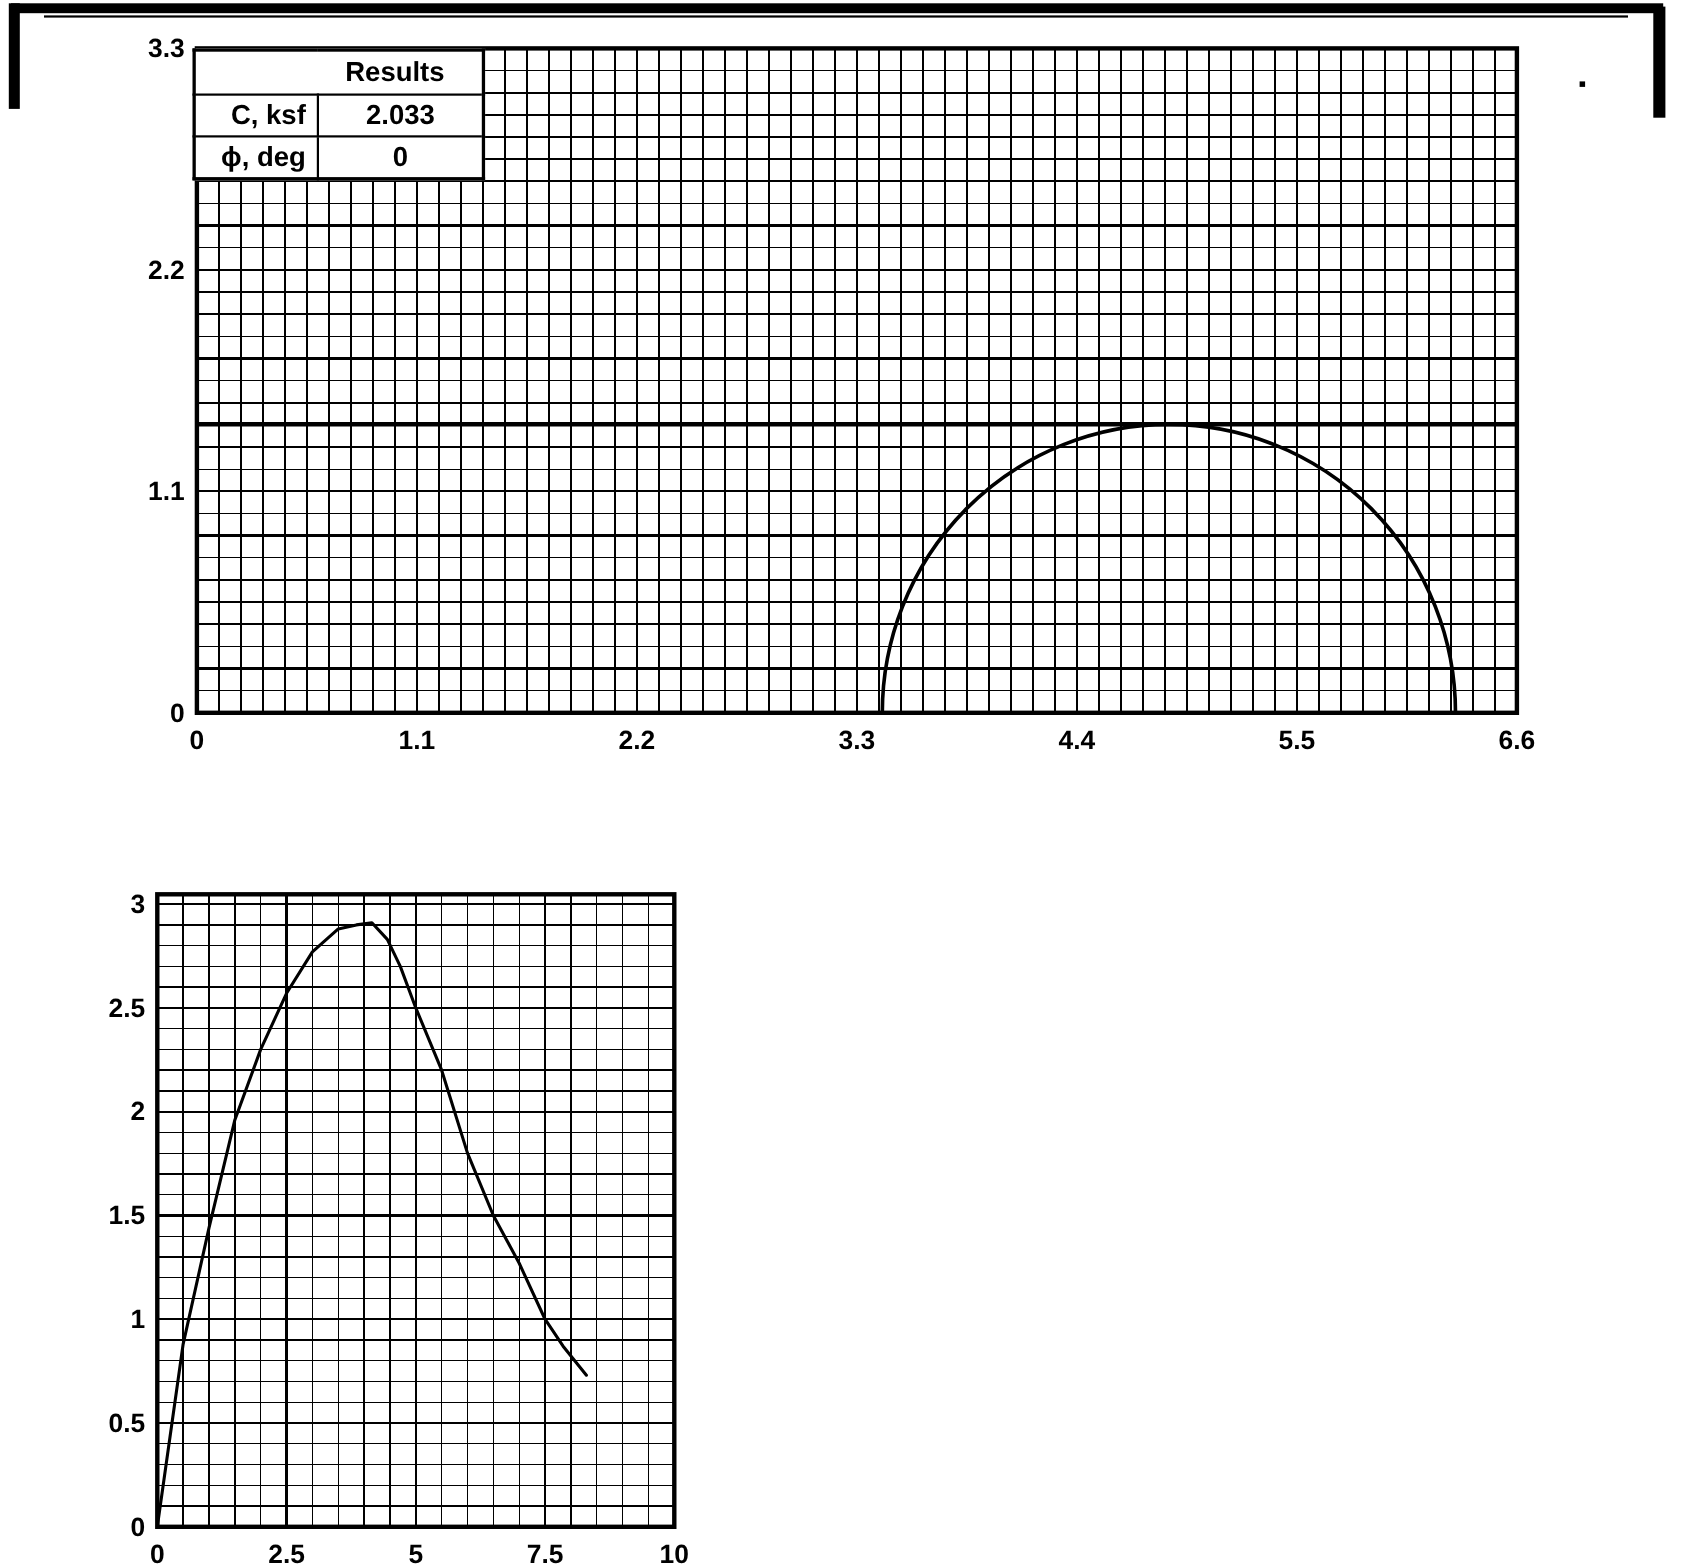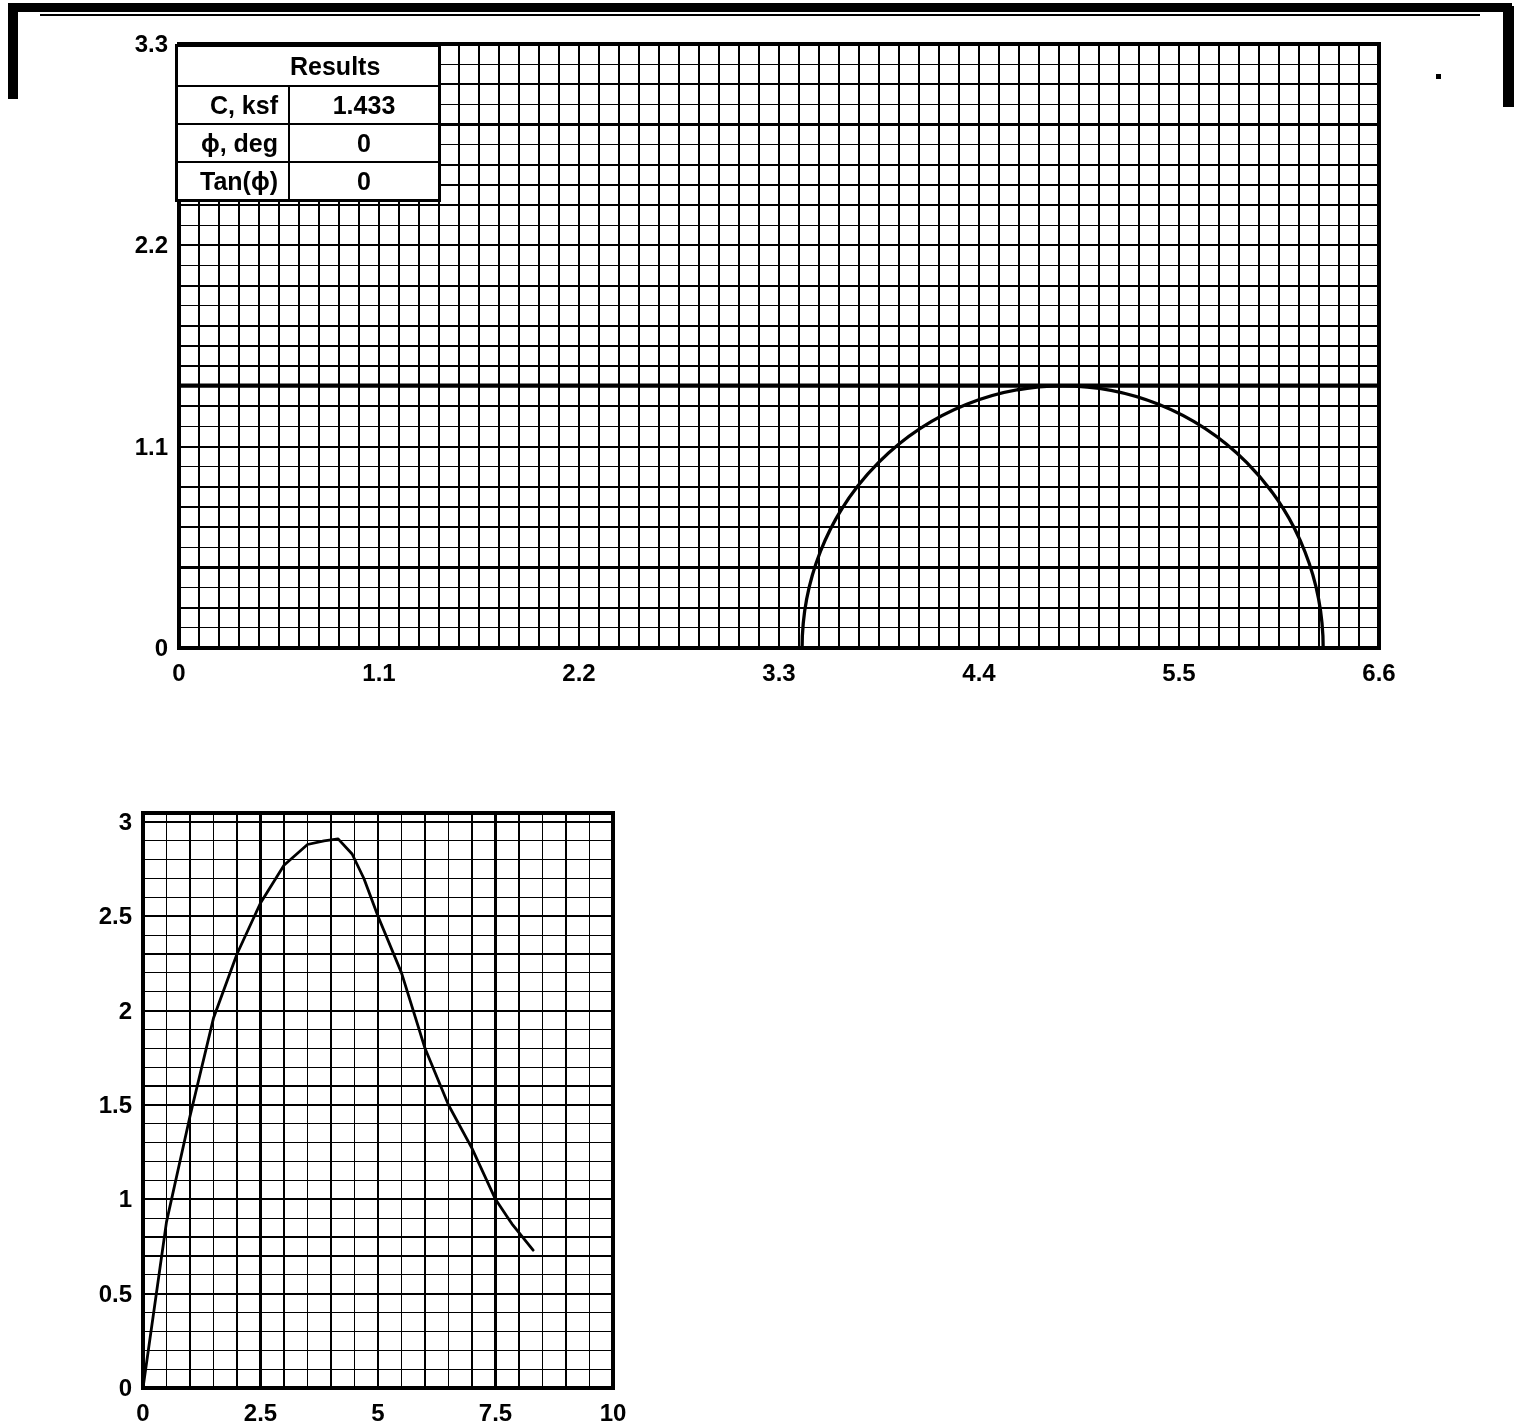--- a/index.html
+++ b/index.html
@@ -11,21 +11,21 @@
   svg.chart{position:absolute;}
   #mohr-svg{left:100px;top:30px;}
   #stress-svg{left:60px;top:795px;}
   #results-table{
     position:absolute;left:175px;top:44px;z-index:5;
     border-collapse:collapse;background:#fff;border:3px solid #000;
     font-family:"Liberation Sans",sans-serif;font-weight:600;font-size:25px;color:#000;
     table-layout:fixed;
   }
   #results-table td{border:2px solid #000;padding:0 10px;height:36px;overflow:hidden;}
-  #results-table td.hdr{text-align:left;padding-left:112px;height:38px;}
+  #results-table td.hdr{text-align:center;padding-left:112px;height:38px;}
   #results-table td.lbl{width:90px;text-align:right;}
   #results-table td.val{width:128px;text-align:center;}
 </style>
 </head>
 <body>
 
 <div id="page">
 
   <div class="artifact" style="left:10px;top:3px;width:1502px;height:9px;"></div>
   <div class="artifact" style="left:40px;top:14px;width:1440px;height:2px;"></div>
@@ -208,26 +208,22 @@
       <text x="72" y="34.90000000000009" text-anchor="end" font-size="24" font-weight="bold" fill="#000000" font-family="&quot;Liberation Sans&quot;, sans-serif">3</text>
     </svg>
 
   <table id="results-table">
     <tbody>
       <tr>
         <td class="hdr" colspan="2">Results</td>
       </tr>
       <tr>
         <td class="lbl">C, ksf</td>
-        <td class="val">1.433</td>
+        <td class="val">2.033</td>
       </tr>
       <tr>
         <td class="lbl">ϕ, deg</td>
         <td class="val">0</td>
       </tr>
-      <tr>
-        <td class="lbl">Tan(ϕ)</td>
-        <td class="val">0</td>
-      </tr>
     </tbody>
   </table>
 
 </div>
 
 </body></html>

